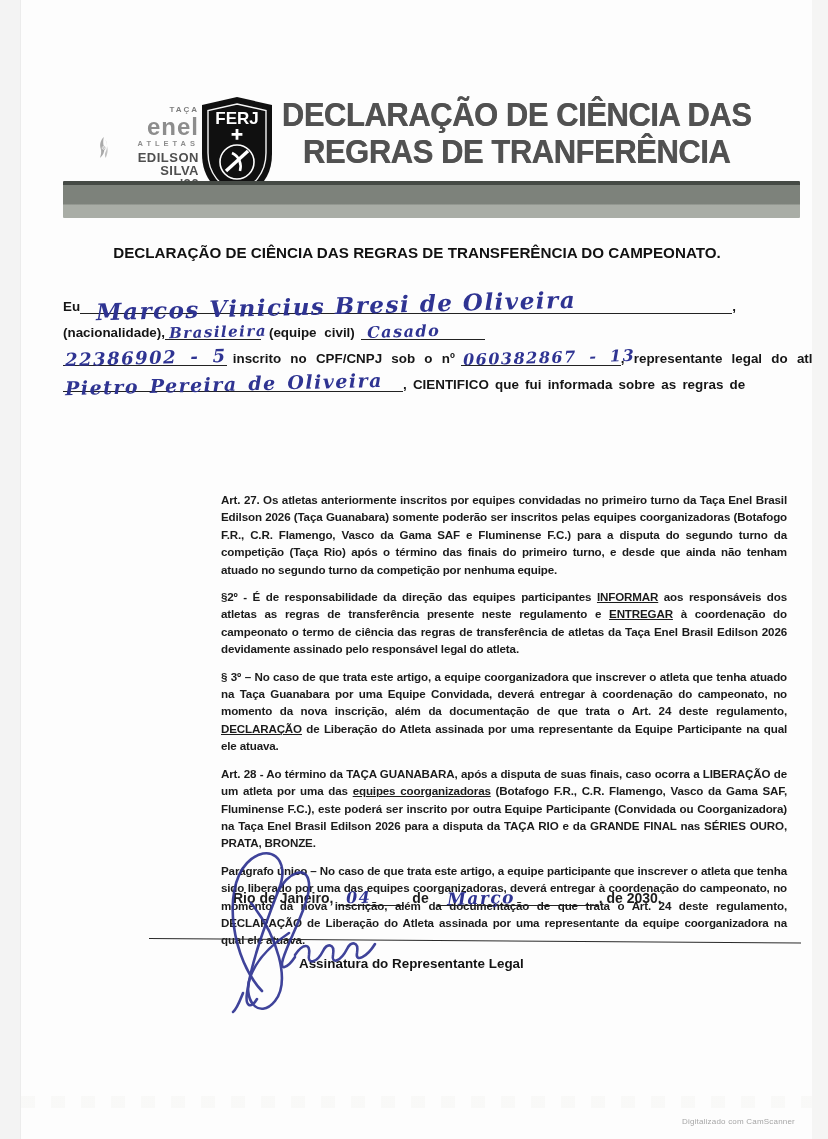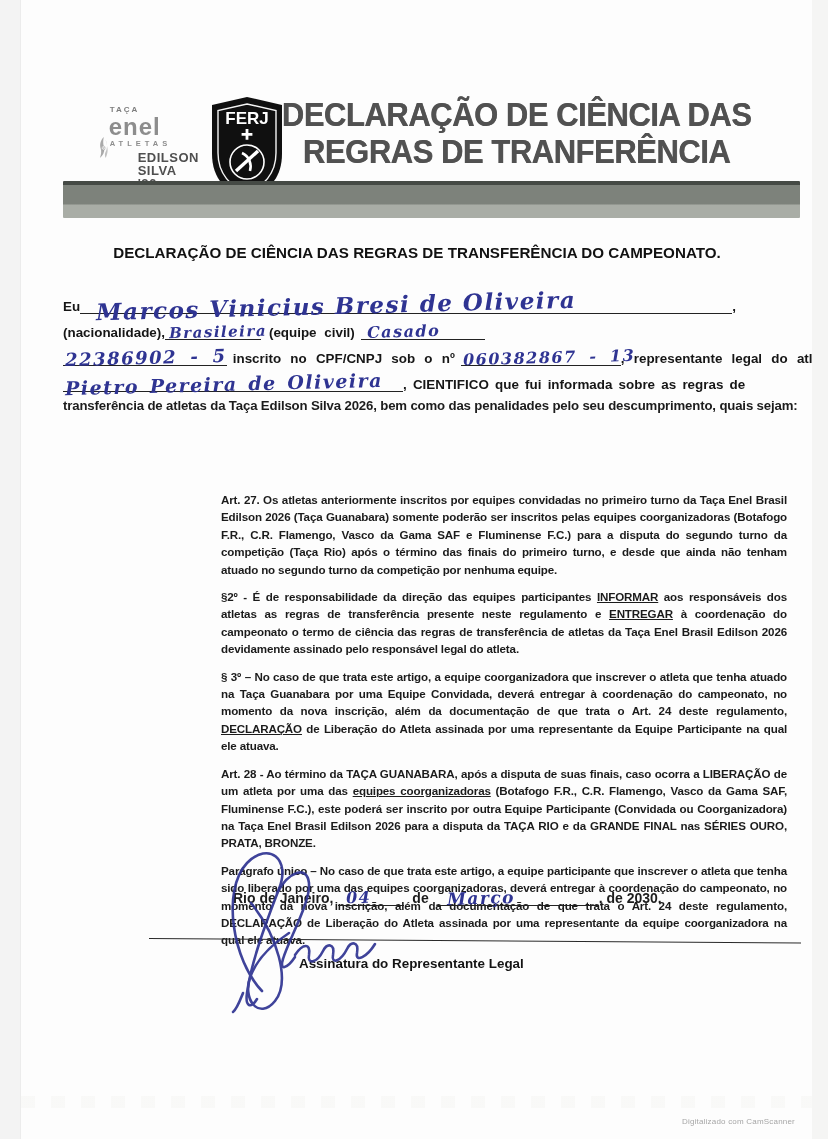--- a/index.html
+++ b/index.html
@@ -8,21 +8,21 @@
     background:#f3f3f3;
     font-family:"Liberation Sans",sans-serif;
     color:#1c1c1c;
   }
   .sheet{
     position:absolute;left:20px;top:0;width:792px;height:1139px;
     background:#fdfdfd;
     border-left:1px solid #ececec;
   }
   
-  .banner-logos{position:absolute;top:96px;left:78px;display:flex;align-items:flex-start;gap:10px;}
+  .banner-logos{position:absolute;top:96px;left:78px;display:flex;align-items:flex-start;text-align:right;}
   .taca-logo{display:flex;align-items:center;gap:2px;width:100px;}
   .taca-text{display:flex;flex-direction:column;line-height:1;color:#8a8a8a;}
   .taca-word{font-size:8px;font-weight:700;letter-spacing:2px;color:#7d7d7d;}
   .enel-word{font-size:24px;font-weight:700;letter-spacing:1px;color:#8d8d8d;margin:1px 0 1px -1px;}
   .brasil-word{font-size:7.5px;font-weight:700;letter-spacing:4px;color:#8d8d8d;margin-bottom:3px;}
   .edilson-word,.silva-word{font-size:13px;font-weight:800;letter-spacing:.5px;color:#4f4f4f;padding-left:28px;}
   .banner-title{
     position:absolute;top:96px;left:238px;width:548px;text-align:center;
     font-weight:800;font-size:33px;line-height:37px;color:#515151;
     letter-spacing:-.5px;transform:scaleX(.94);transform-origin:left top;
@@ -158,21 +158,20 @@
       </span>
       <span>, representante legal do atleta</span>
     </div>
     <div class="frow ws2">
       <span class="blank" style="width:338px;padding-left:2px;">
         <span class="hand" style="font-size:19px;">Pietro Pereira de Oliveira</span>
       </span>
       <span>, CIENTIFICO que fui informada sobre as regras de</span>
     </div>
   </div>
-  <div class="closing-line">transferência de atletas da Taça Edilson Silva 2026, bem como das penalidades pelo seu descumprimento, quais sejam:</div>
 
   <div class="paragraphs">
       <p class="rule-para"><span>Art. 27. Os atletas anteriormente inscritos por equipes convidadas no primeiro turno da Taça Enel Brasil Edilson 2026 (Taça Guanabara) somente poderão ser inscritos pelas equipes coorganizadoras (Botafogo F.R., C.R. Flamengo, Vasco da Gama SAF e Fluminense F.C.) para a disputa do segundo turno da competição (Taça Rio) após o término das finais do primeiro turno, e desde que ainda não tenham atuado no segundo turno da competição por nenhuma equipe.</span></p>
       <p class="rule-para"><span>§2º - É de responsabilidade da direção das equipes participantes </span><span class="u">INFORMAR</span><span> aos responsáveis dos atletas as regras de transferência presente neste regulamento e </span><span class="u">ENTREGAR</span><span> à coordenação do campeonato o termo de ciência das regras de transferência de atletas da Taça Enel Brasil Edilson 2026 devidamente assinado pelo responsável legal do atleta.</span></p>
       <p class="rule-para"><span>§ 3º – No caso de que trata este artigo, a equipe coorganizadora que inscrever o atleta que tenha atuado na Taça Guanabara por uma Equipe Convidada, deverá entregar à coordenação do campeonato, no momento da nova inscrição, além da documentação de que trata o Art. 24 deste regulamento, </span><span class="u">DECLARAÇÃO</span><span> de Liberação do Atleta assinada por uma representante da Equipe Participante na qual ele atuava.</span></p>
       <p class="rule-para"><span>Art. 28 - Ao término da TAÇA GUANABARA, após a disputa de suas finais, caso ocorra a LIBERAÇÃO de um atleta por uma das </span><span class="u">equipes coorganizadoras</span><span> (Botafogo F.R., C.R. Flamengo, Vasco da Gama SAF, Fluminense F.C.), este poderá ser inscrito por outra Equipe Participante (Convidada ou Coorganizadora) na Taça Enel Brasil Edilson 2026 para a disputa da TAÇA RIO e da GRANDE FINAL nas SÉRIES OURO, PRATA, BRONZE.</span></p>
       <p class="rule-para"><span>Parágrafo único – No caso de que trata este artigo, a equipe participante que inscrever o atleta que tenha sido liberado por uma das equipes coorganizadoras, deverá entregar à coordenação do campeonato, no momento da nova inscrição, além da documentação de que trata o Art. 24 deste regulamento, DECLARAÇÃO de Liberação do Atleta assinada por uma representante da equipe coorganizadora na qual ele atuava.</span></p>
     </div>
 
   <div class="dateline">

